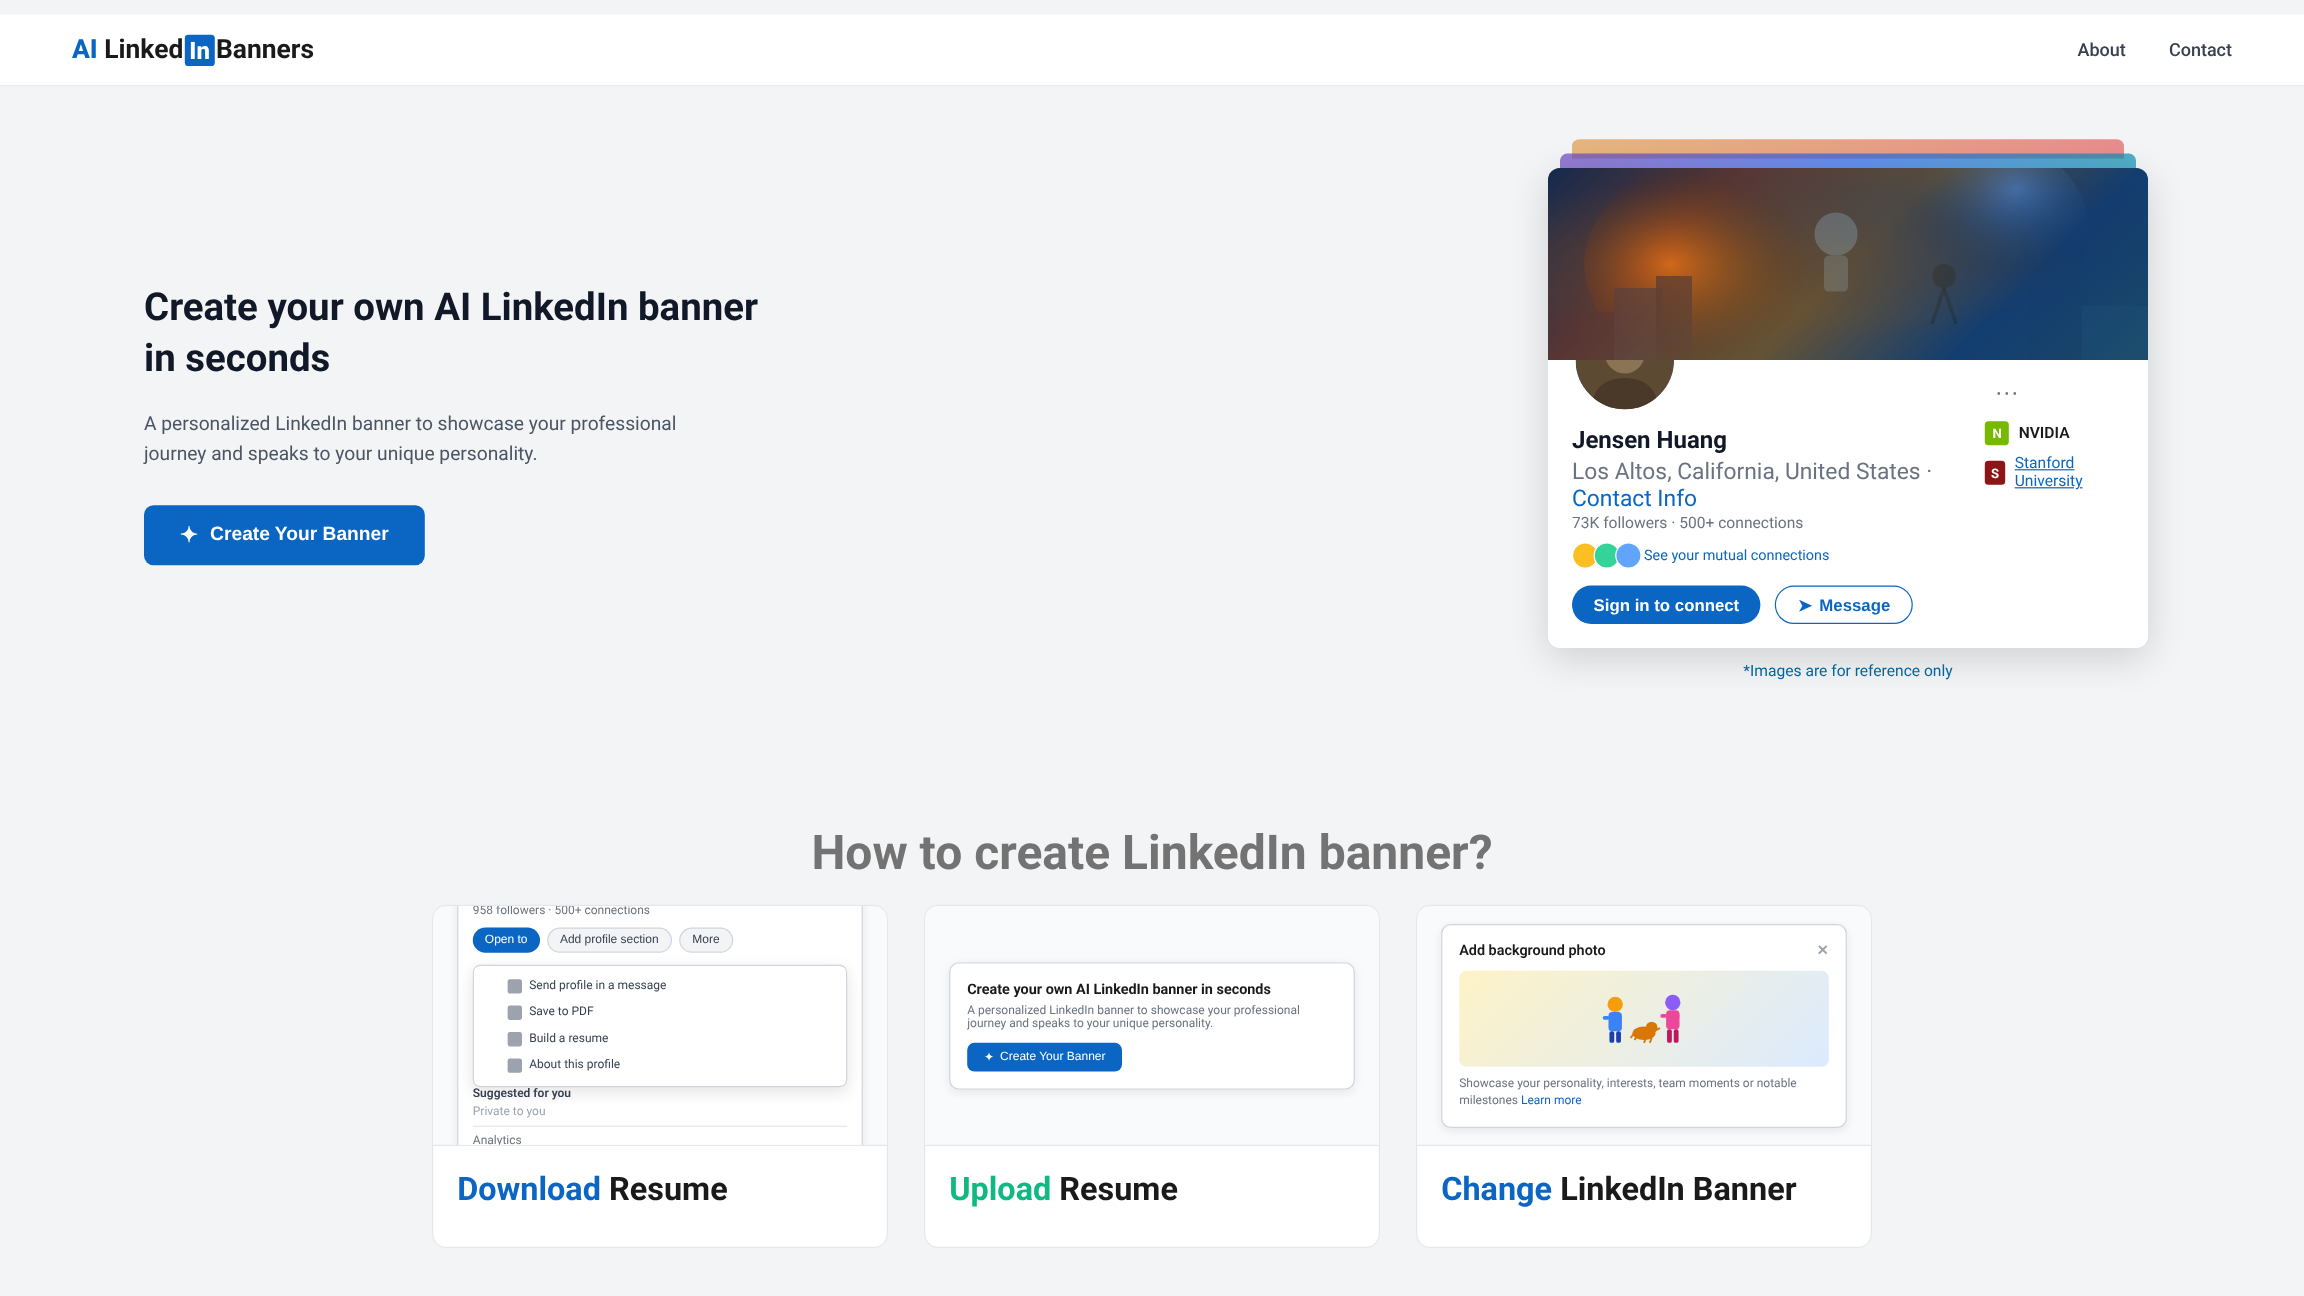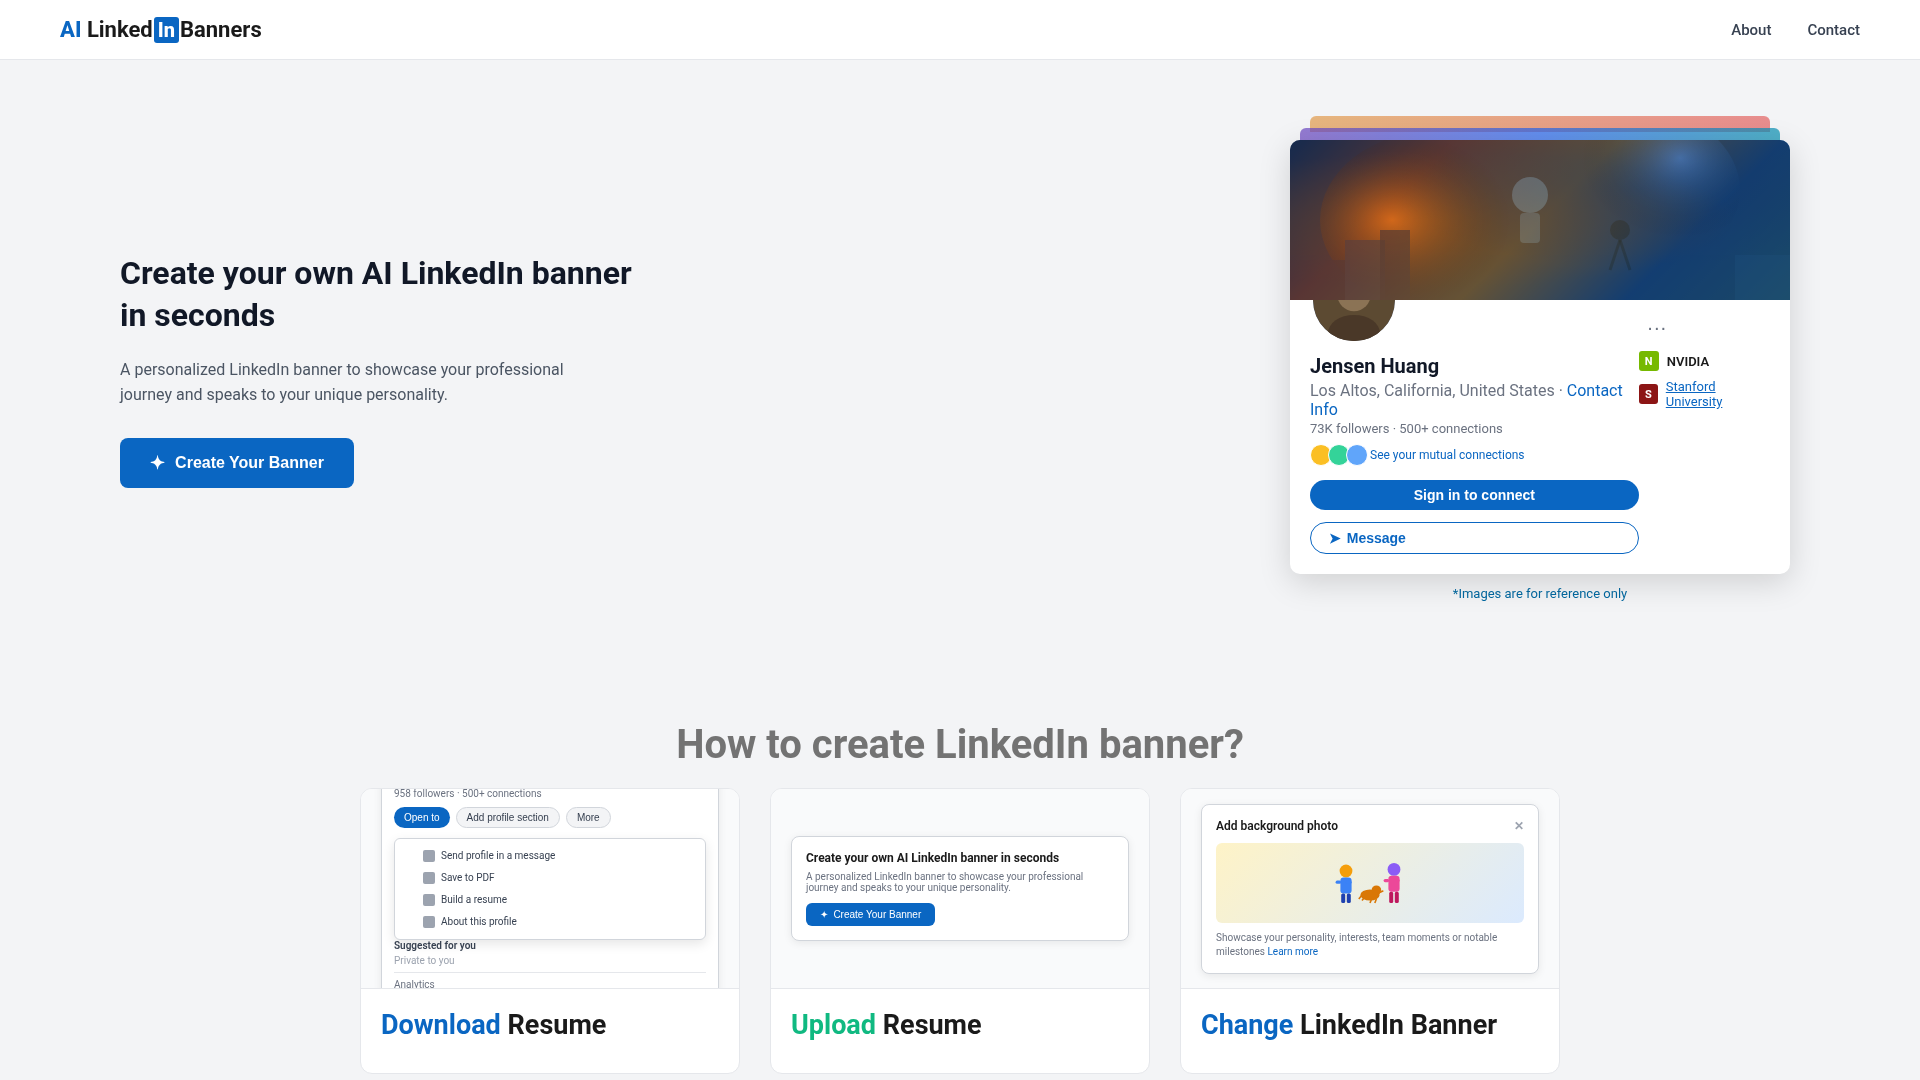--- a/index.html
+++ b/index.html
@@ -18,21 +18,21 @@
     
     nav {
       background: #ffffff;
       border-bottom: 1px solid #e5e7eb;
       display: flex;
       align-items: center;
       justify-content: space-between;
       padding: 0 60px;
       height: 60px;
       position: sticky;
-      top: 0;
+      top: 12px;
       z-index: 100;
     }
     .logo {
       display: flex;
       align-items: center;
       font-size: 22px;
       font-weight: 700;
       color: #1a1a1a;
       gap: 0;
     }
@@ -188,21 +188,21 @@
       display: flex;
       align-items: center;
       justify-content: center;
     }
     .profile-name {
       font-size: 20px;
       font-weight: 700;
       color: #111827;
     }
     .profile-location {
-      font-size: 16px;
+      font-size: 19px;
       color: #6b7280;
       margin-top: 3px;
     }
     .profile-location a {
       color: #0a66c2;
       text-decoration: none;
     }
     .profile-followers {
       font-size: 13px;
       color: #6b7280;
@@ -230,21 +230,20 @@
     .mutual-avatar:nth-child(3) { background: #60a5fa; }
     .mutual-text {
       font-size: 12px;
       color: #0a66c2;
       cursor: pointer;
     }
     .profile-actions {
       display: flex;
       gap: 12px;
       margin-top: 14px;
-      flex-direction: column;
     }
     .btn-connect {
       background: #0a66c2;
       color: #fff;
       border: none;
       border-radius: 20px;
       padding: 7px 18px;
       font-size: 14px;
       font-weight: 600;
       cursor: pointer;

